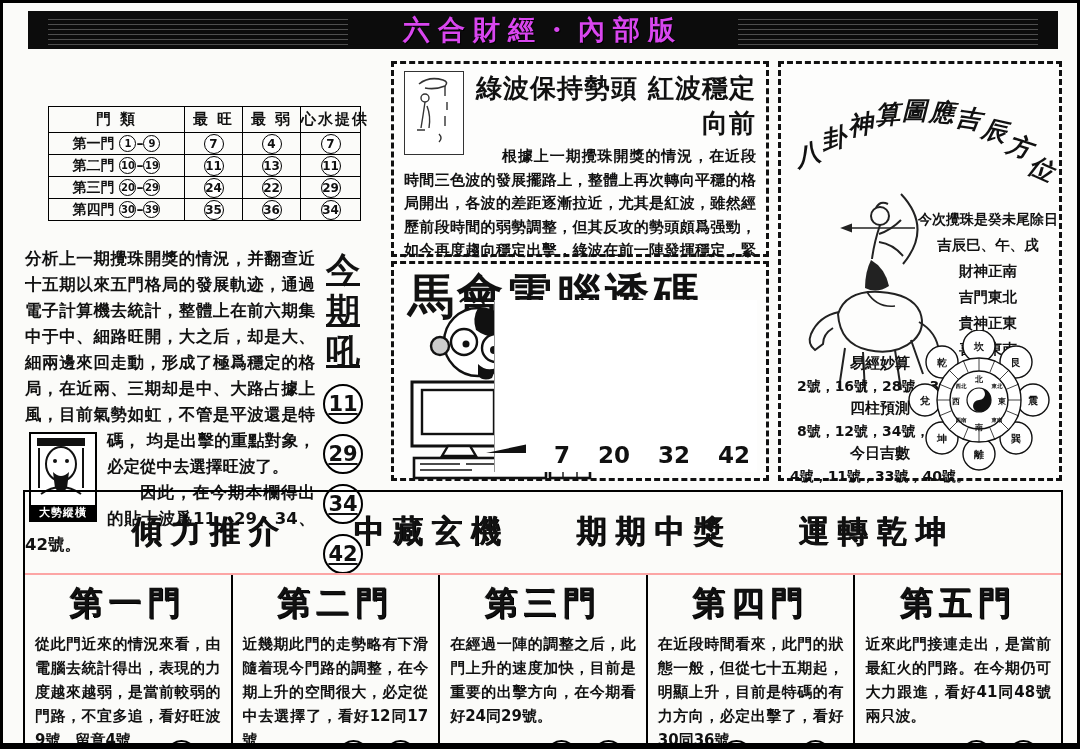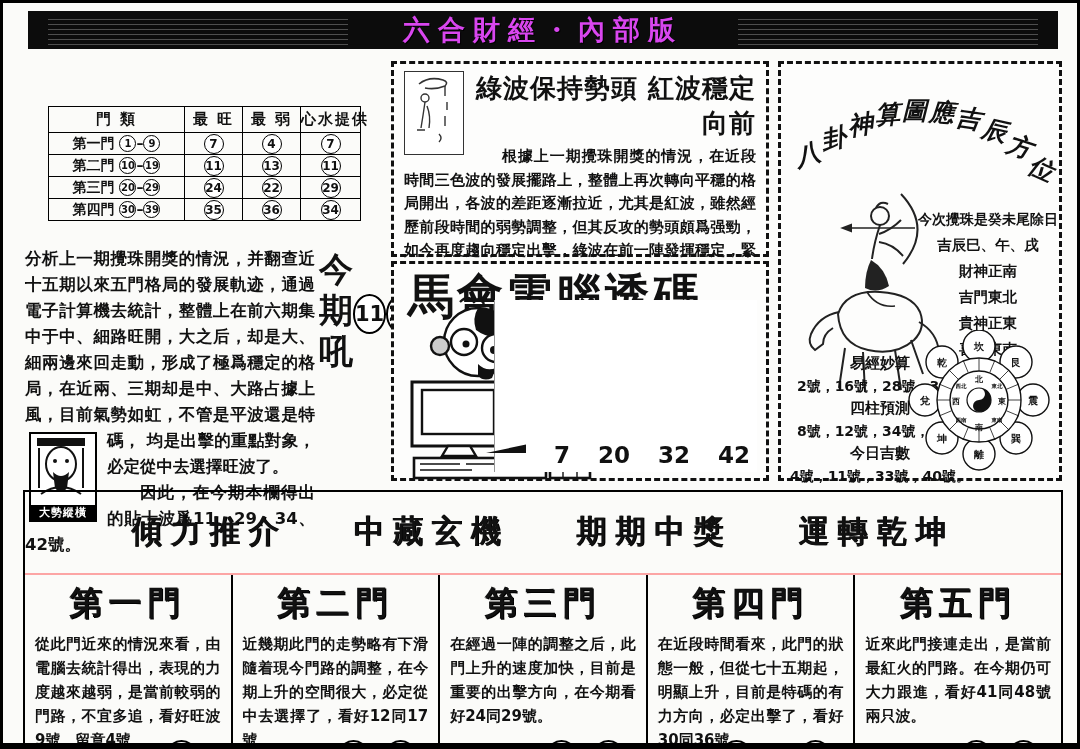--- a/index.html
+++ b/index.html
@@ -27,21 +27,21 @@
   .c-bt{width:31px;height:31px;font-size:16px;border-width:2px;}
   
   .article{position:absolute;left:22px;top:243px;width:290px;height:238px;font-size:16.5px;
            line-height:26px;text-align:justify;font-weight:600;}
   .article .indent{text-indent:2em;}
   .seal{float:left;width:64px;height:86px;border:2px solid #000;margin:4px 10px 0 4px;position:relative;background:#fff;}
   .seal svg{display:block}
   .seal-label{position:absolute;left:0;right:0;bottom:0;background:#000;color:#fff;font-size:11px;
               font-weight:900;text-align:center;letter-spacing:1px;line-height:15px;}
   
-  .period-col{position:absolute;left:316px;top:246px;width:48px;display:flex;flex-direction:row;align-items:center;}
+  .period-col{position:absolute;left:316px;top:246px;width:48px;display:flex;flex-direction:column;align-items:center;text-decoration:underline;}
   .period-title{width:38px;font-size:34px;font-weight:900;line-height:1.2;word-break:break-all;
                 text-align:center;font-family:"DejaVu Serif",serif;margin-bottom:8px;}
   .period-col .c-lg{margin:5px 0;}
   
   .dashed{position:absolute;border:3px dashed #111;background:#fdfdfc;box-sizing:border-box;}
   .wave-box{left:388px;top:58px;width:378px;height:196px;padding:5px 10px;}
   .stamp{float:left;width:58px;height:82px;border:1.5px solid #333;margin:2px 8px 2px 0;background:#fff;}
   .wave-title{font-size:26px;font-weight:900;letter-spacing:1px;text-align:right;
               font-family:"DejaVu Serif",serif;margin:2px 0 4px 0;}
   .wave-body{font-size:15px;line-height:23.5px;text-align:justify;font-weight:600;}

